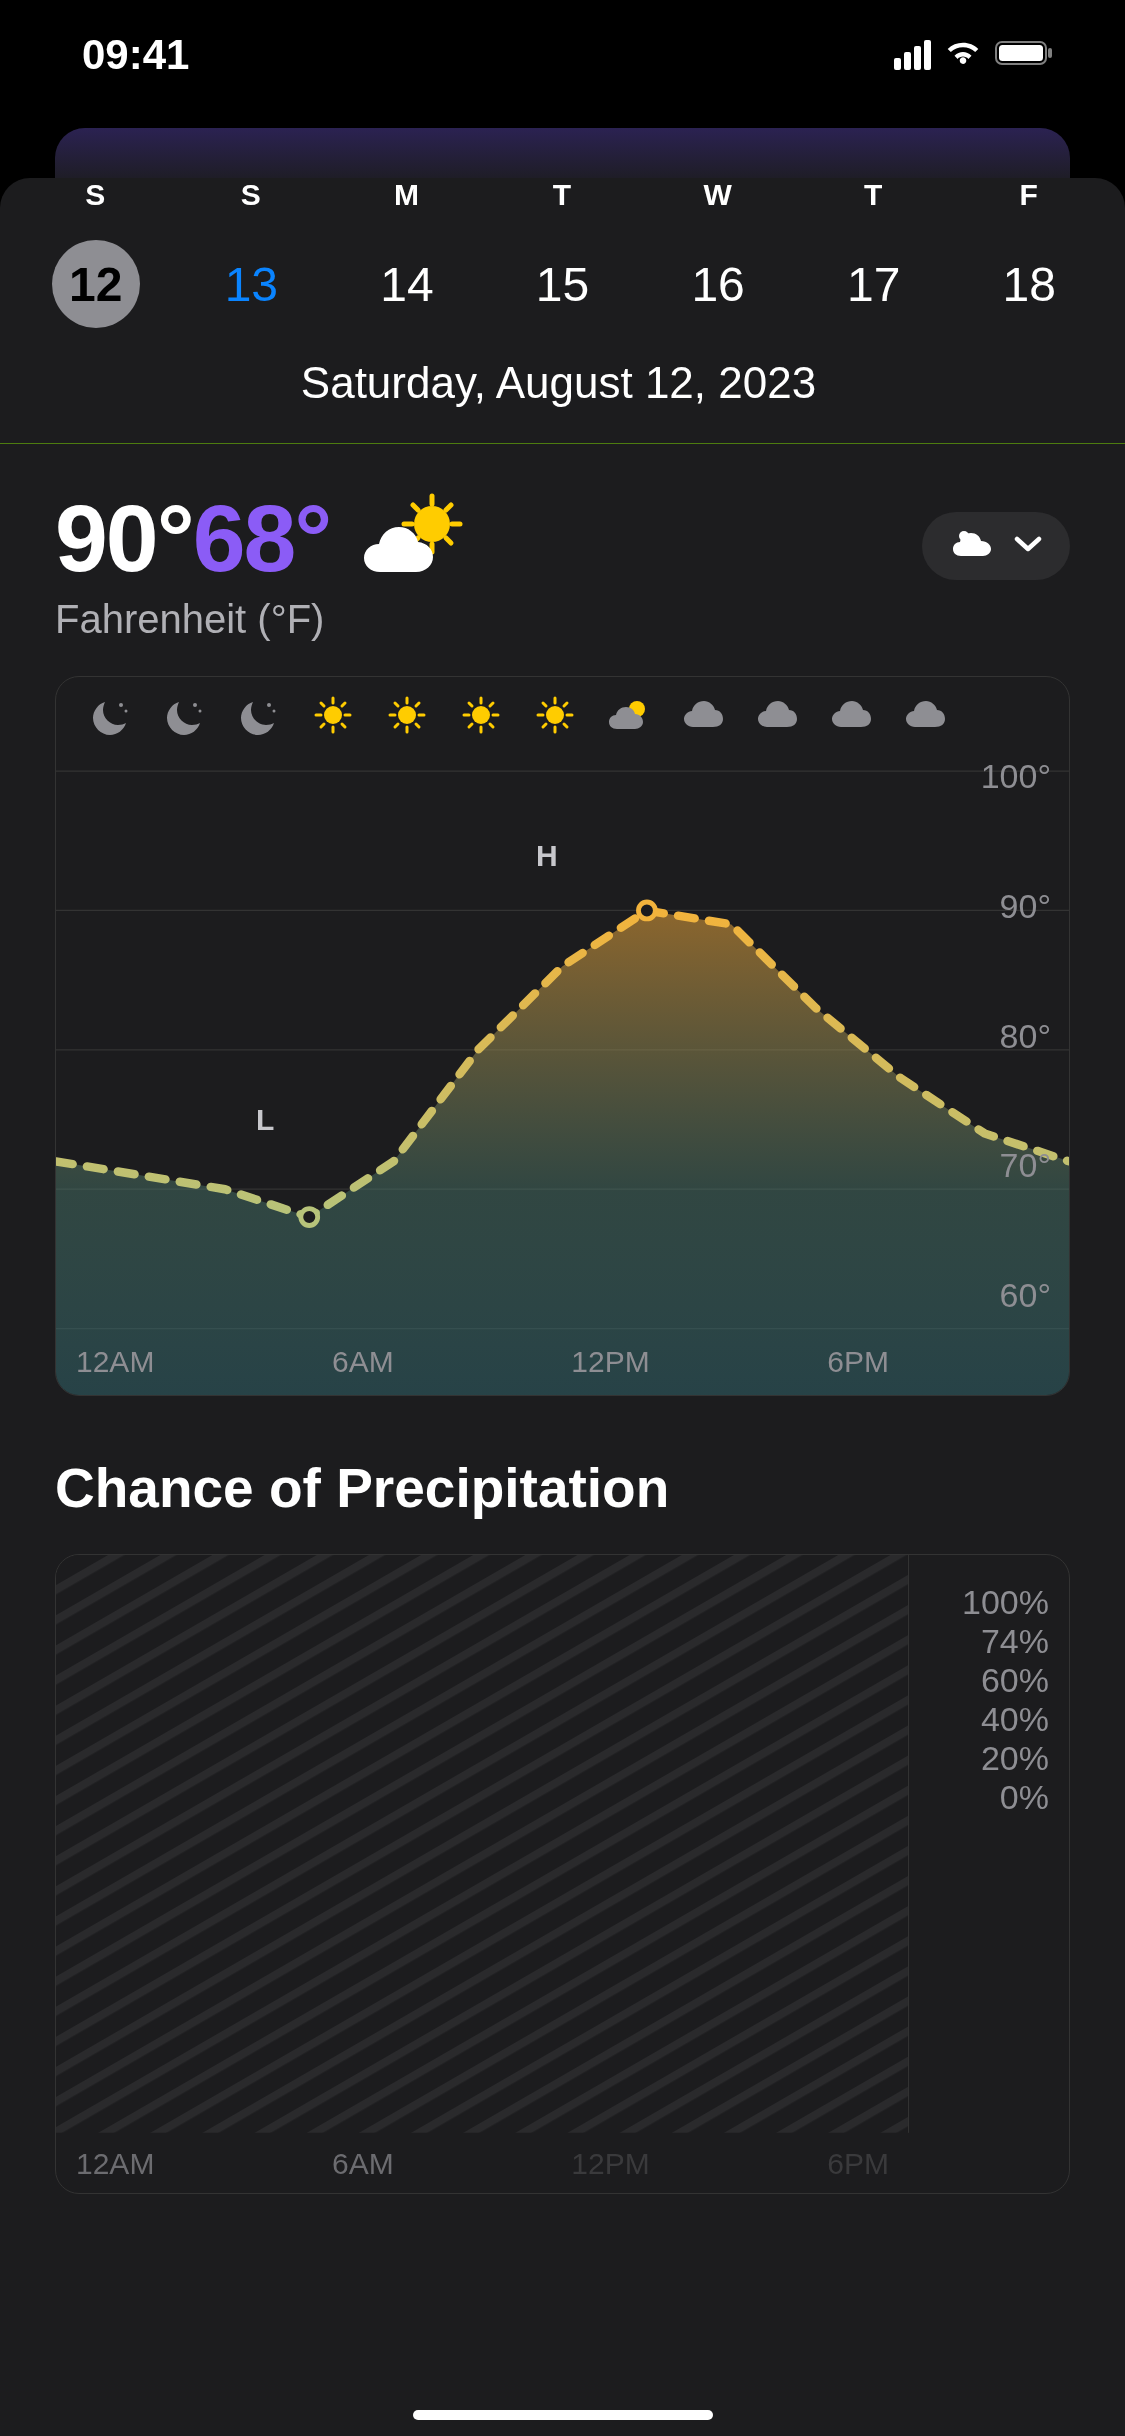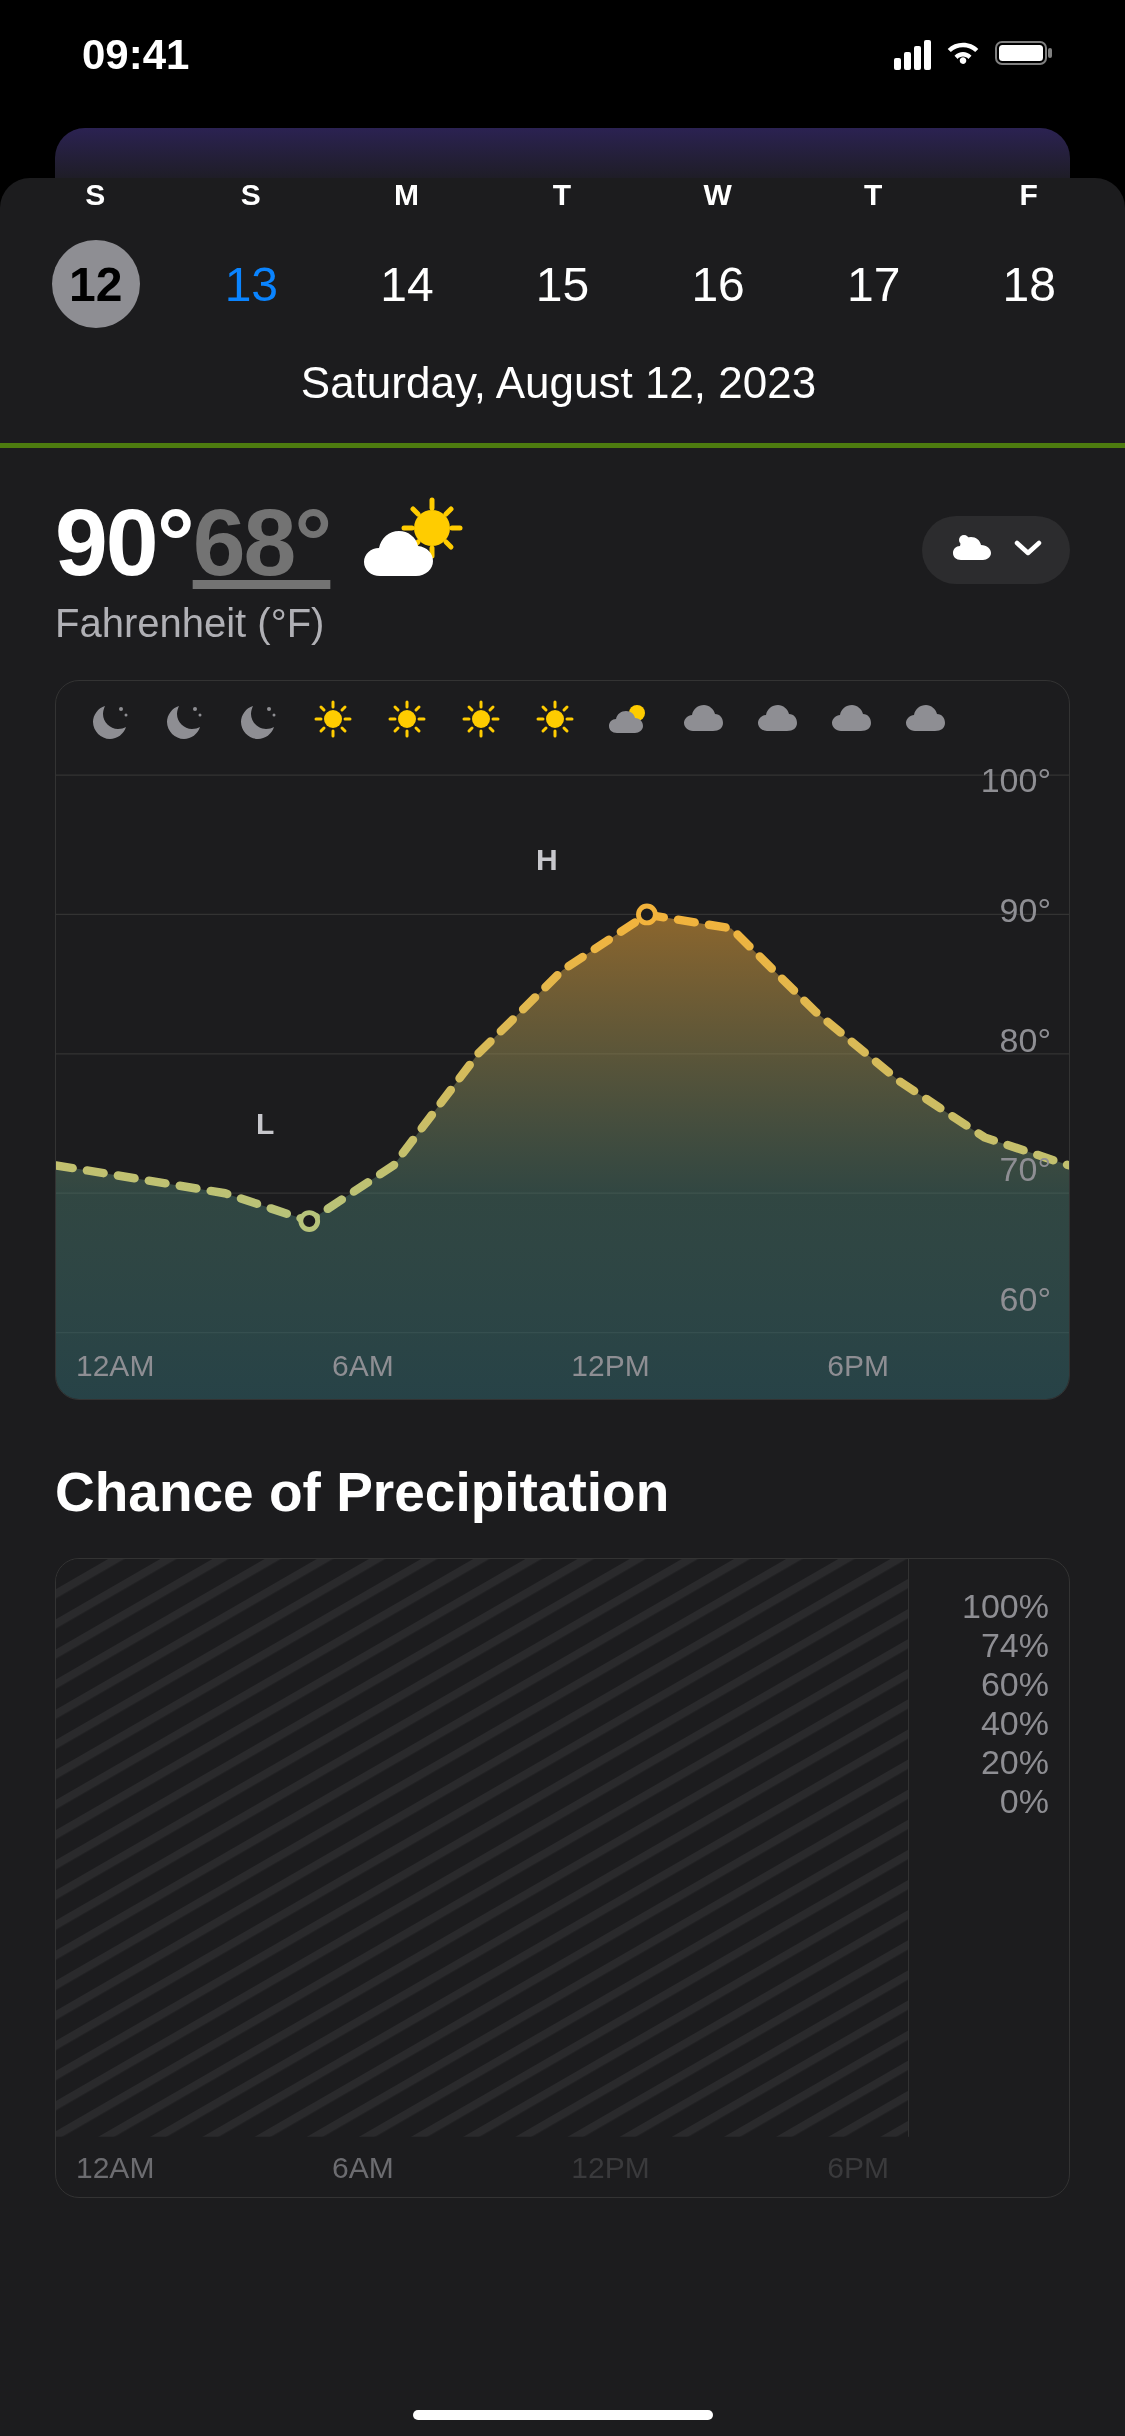--- a/index.html
+++ b/index.html
@@ -74,27 +74,27 @@
     align-items: center; justify-content: center;
     border-radius: 50%;
   }
   .day.selected .day-num { background: #8e8e93; color: #000; font-weight:600;}
   .day.tomorrow .day-num { color: #0a84ff; }
   .full-date {
     text-align: center;
     font-size: 44px;
     font-weight: 500;
     padding: 30px 8px 35px 0;
-    border-bottom: 5px solid #4d7c0f;
+    border-bottom: 1px solid #4d7c0f;
   }
   .main { padding: 40px 55px 0 55px; }
   .temp-row { display: flex; align-items: flex-start; justify-content: space-between; }
   .temps { display: flex; align-items: center; gap: 0; }
   .temp-high { font-size: 95px; font-weight: 600; letter-spacing:-2px;}
-  .temp-low  { font-size: 95px; font-weight: 600; color: #737373; letter-spacing:-2px;text-decoration:underline;}
+  .temp-low  { font-size: 95px; font-weight: 600; color: #8b5cf6; letter-spacing:-2px;}
   .cond-icon { margin-left: 28px; }
   .unit-label { font-size: 40px; color: #b0b0b5; margin-top: 4px; }
   .type-switch {
     margin-top: 28px;
     background: #2c2c2e;
     border-radius: 50px;
     padding: 16px 28px;
     display: flex; align-items: center; gap: 20px;
   }
   .chart-card {

